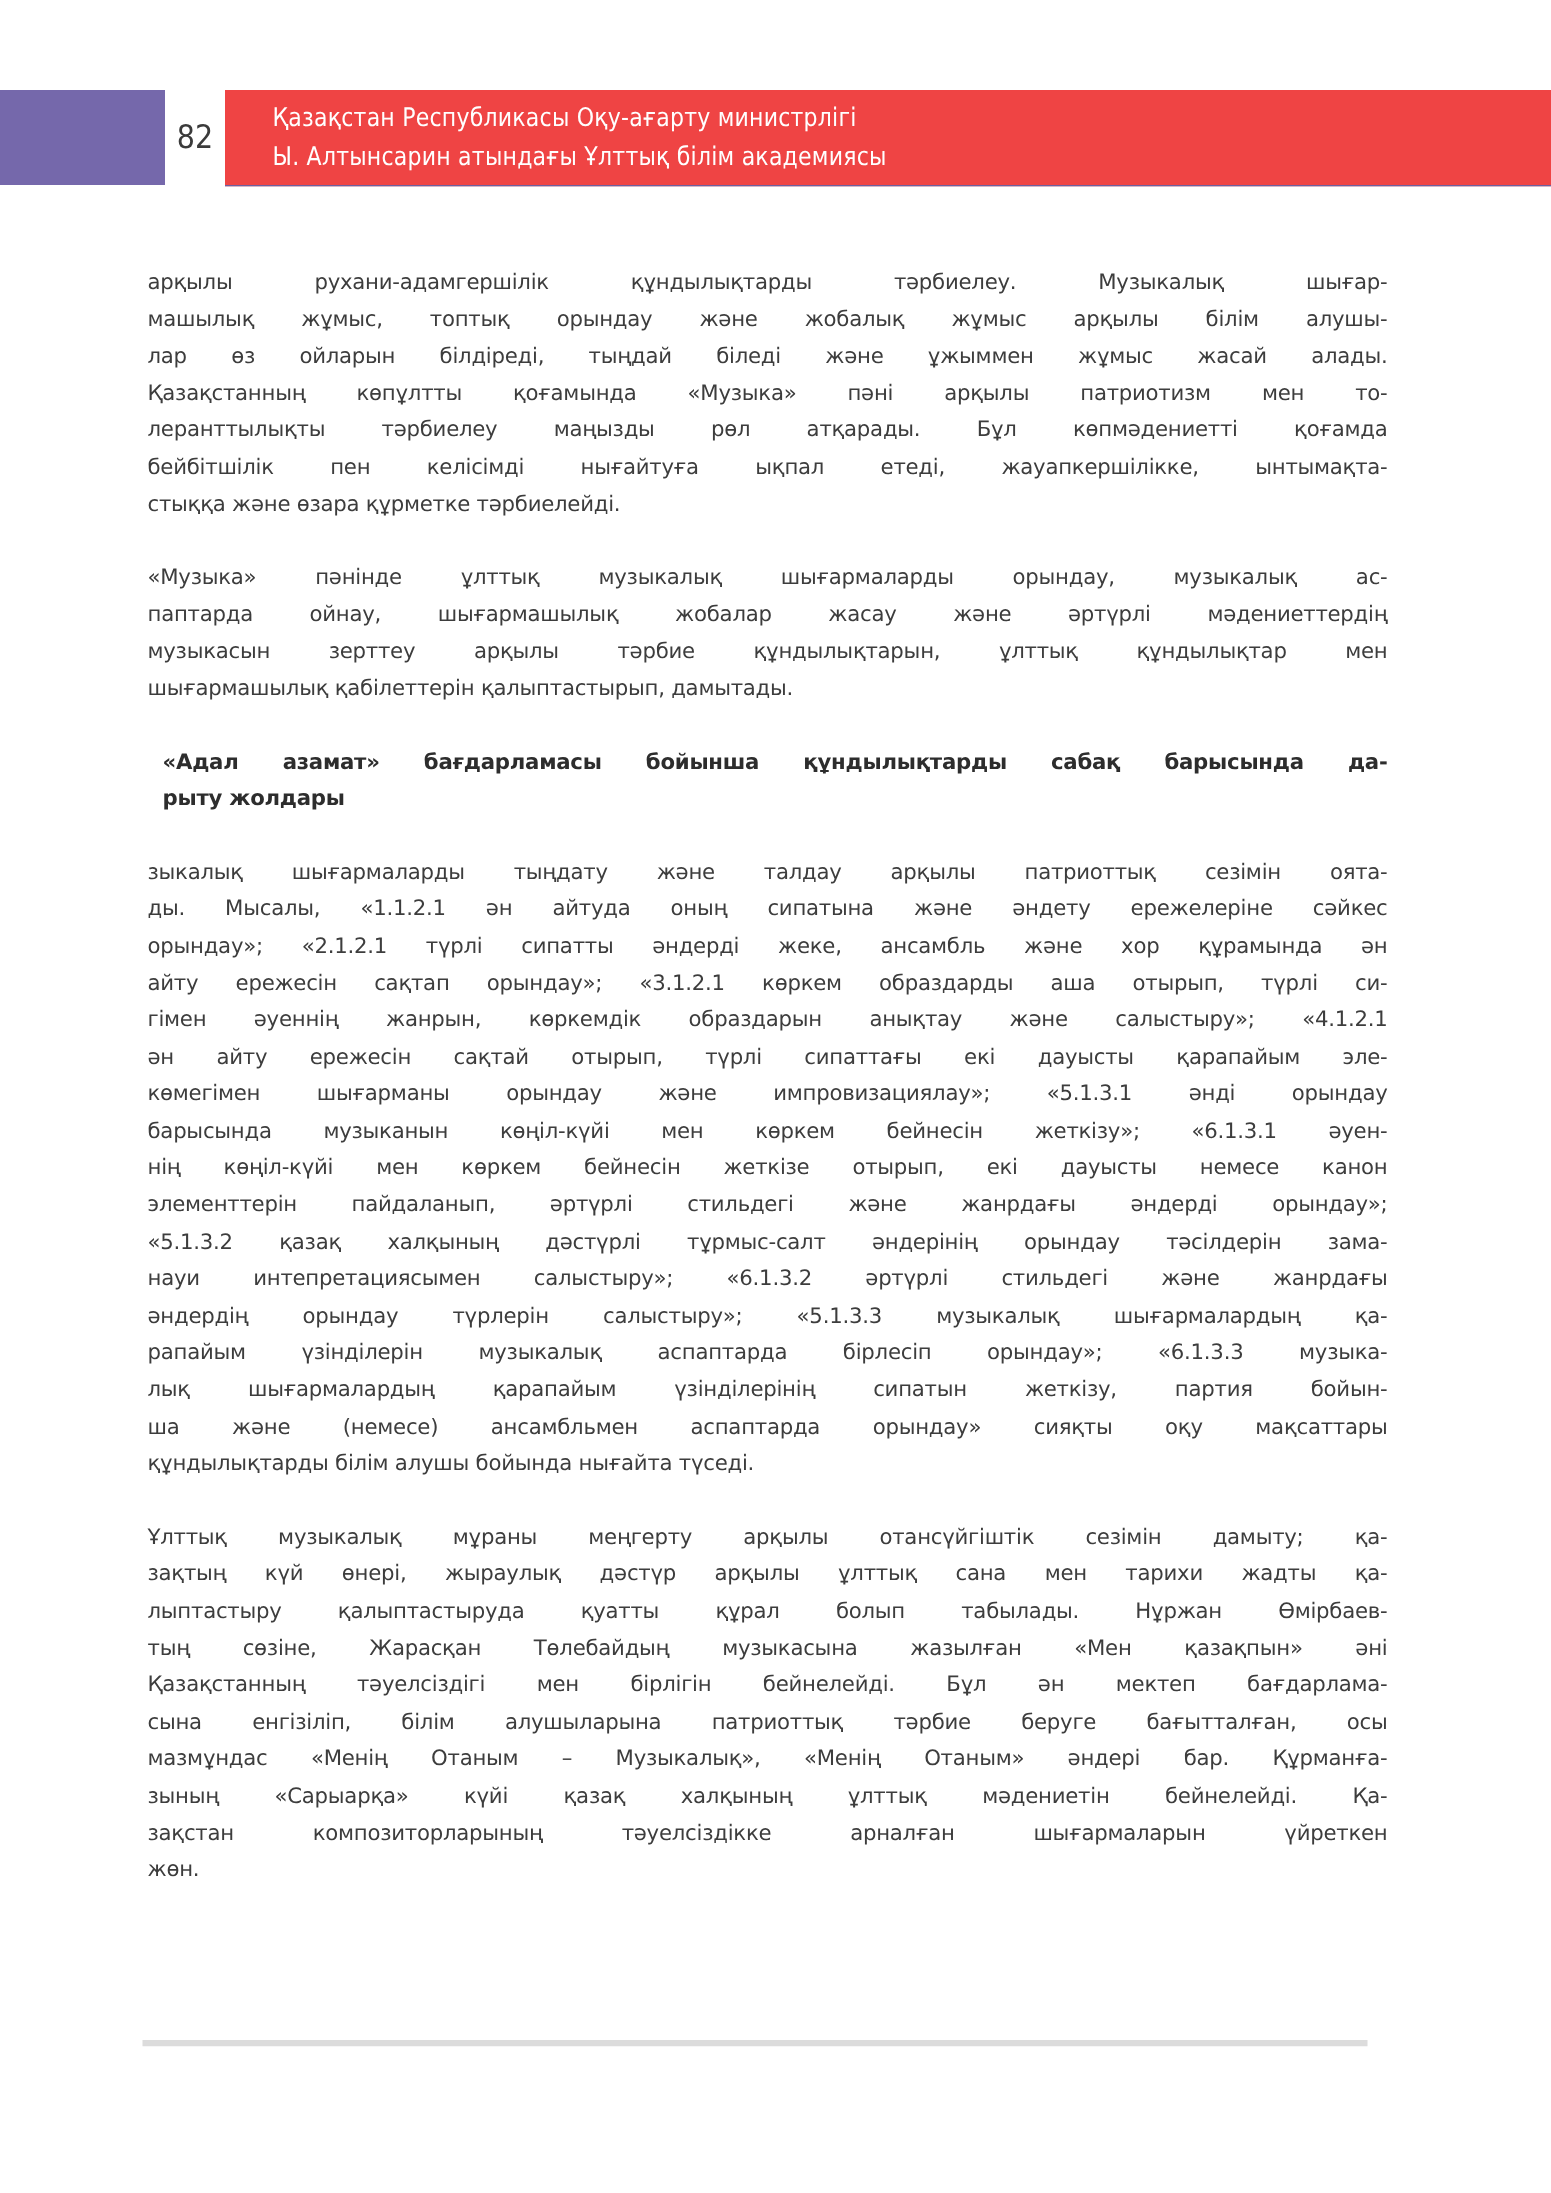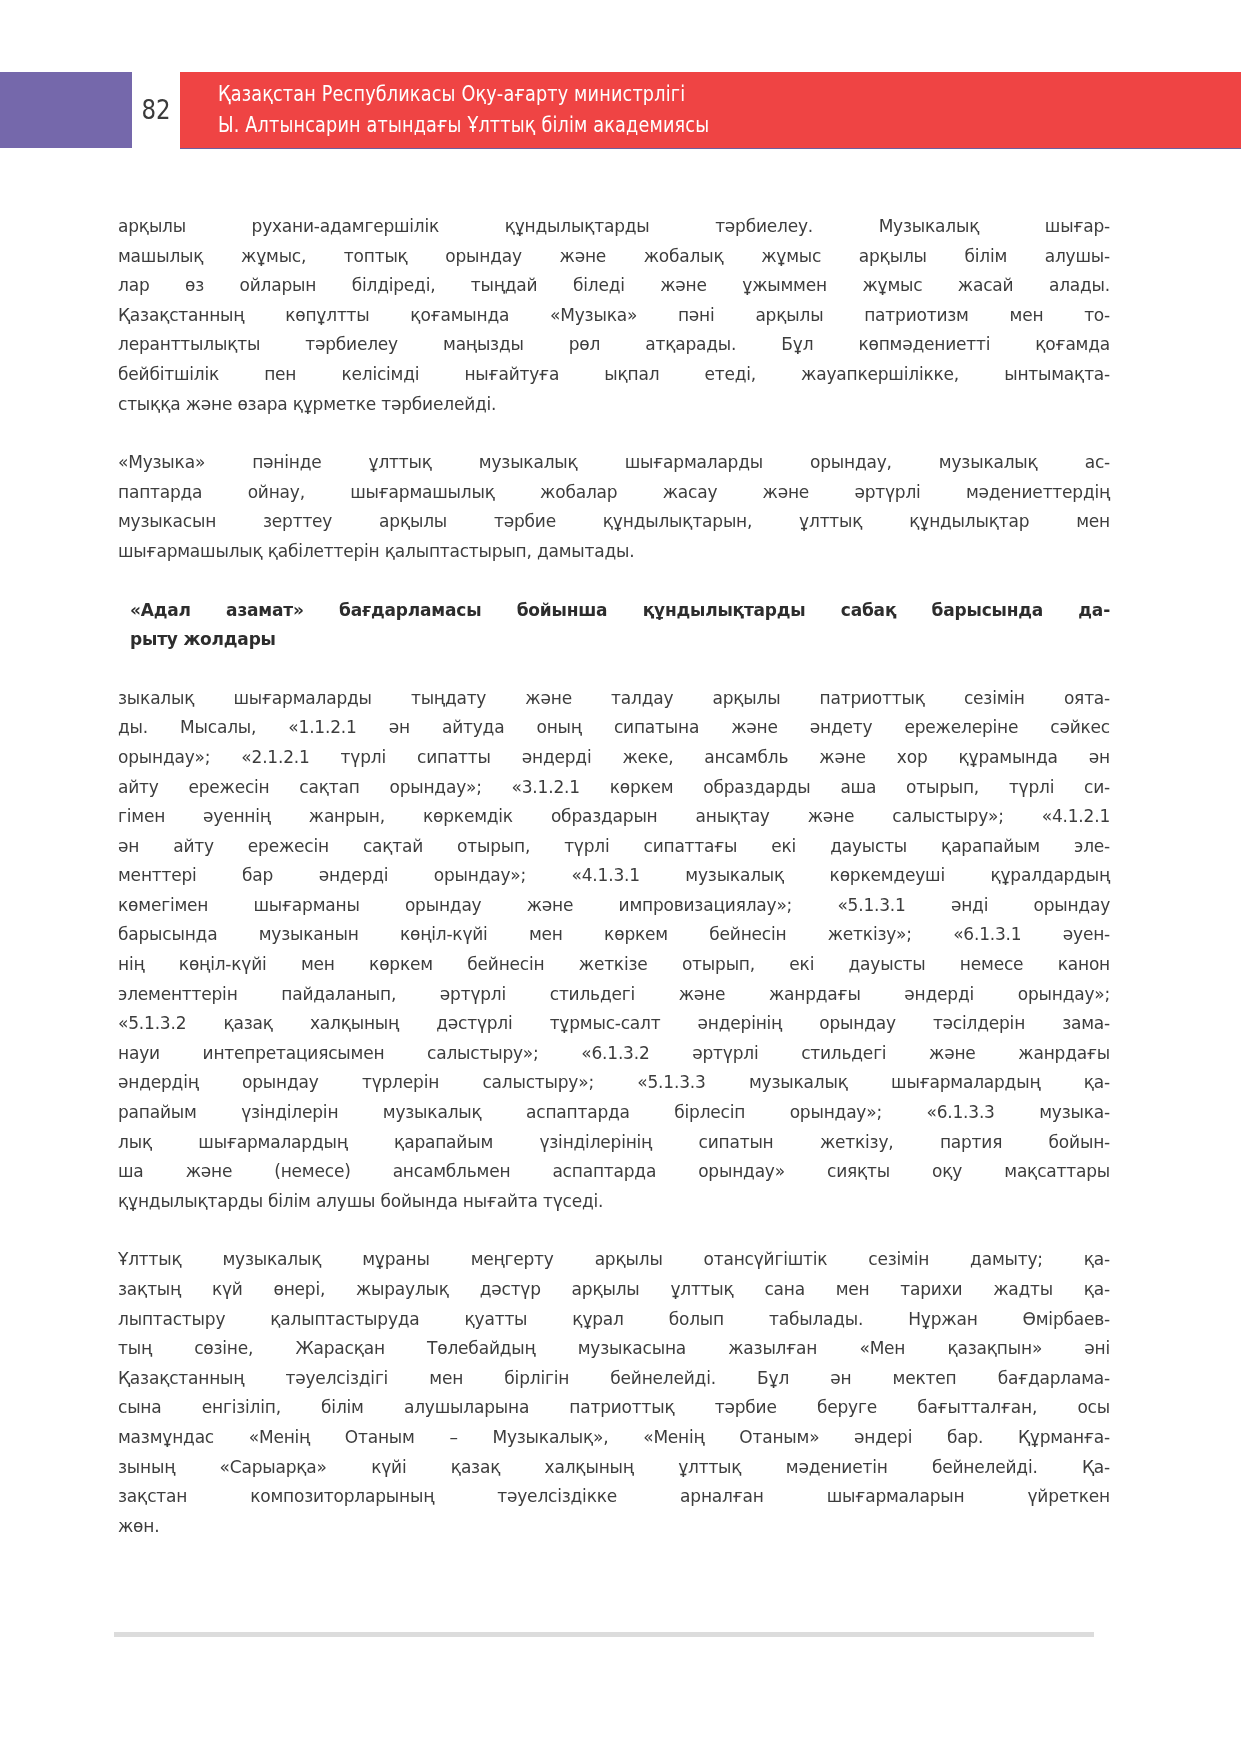--- a/index.html
+++ b/index.html
@@ -96,21 +96,20 @@
         <div class="line">«Адал азамат» бағдарламасы бойынша құндылықтарды сабақ барысында да-</div>
         <div class="line end">рыту жолдары</div>
       </div>
       <div class="para ">
         <div class="line">зыкалық шығармаларды тыңдату және талдау арқылы патриоттық сезімін оята-</div>
         <div class="line">ды. Мысалы, «1.1.2.1 ән айтуда оның сипатына және әндету ережелеріне сәйкес</div>
         <div class="line">орындау»; «2.1.2.1 түрлі сипатты әндерді жеке, ансамбль және хор құрамында ән</div>
         <div class="line">айту ережесін сақтап орындау»; «3.1.2.1 көркем образдарды аша отырып, түрлі си-</div>
         <div class="line">гімен әуеннің жанрын, көркемдік образдарын анықтау және салыстыру»; «4.1.2.1</div>
         <div class="line">ән айту ережесін сақтай отырып, түрлі сипаттағы екі дауысты қарапайым эле-</div>
-        <div class="line">менттері бар әндерді орындау»; «4.1.3.1 музыкалық көркемдеуші құралдардың</div>
         <div class="line">көмегімен шығарманы орындау және импровизациялау»; «5.1.3.1 әнді орындау</div>
         <div class="line">барысында музыканын көңіл-күйі мен көркем бейнесін жеткізу»; «6.1.3.1 әуен-</div>
         <div class="line">нің көңіл-күйі мен көркем бейнесін жеткізе отырып, екі дауысты немесе канон</div>
         <div class="line">элементтерін пайдаланып, әртүрлі стильдегі және жанрдағы әндерді орындау»;</div>
         <div class="line">«5.1.3.2 қазақ халқының дәстүрлі тұрмыс-салт әндерінің орындау тәсілдерін зама-</div>
         <div class="line">науи интепретациясымен салыстыру»; «6.1.3.2 әртүрлі стильдегі және жанрдағы</div>
         <div class="line">әндердің орындау түрлерін салыстыру»; «5.1.3.3 музыкалық шығармалардың қа-</div>
         <div class="line">рапайым үзінділерін музыкалық аспаптарда бірлесіп орындау»; «6.1.3.3 музыка-</div>
         <div class="line">лық шығармалардың қарапайым үзінділерінің сипатын жеткізу, партия бойын-</div>
         <div class="line">ша және (немесе) ансамбльмен аспаптарда орындау» сияқты оқу мақсаттары</div>

